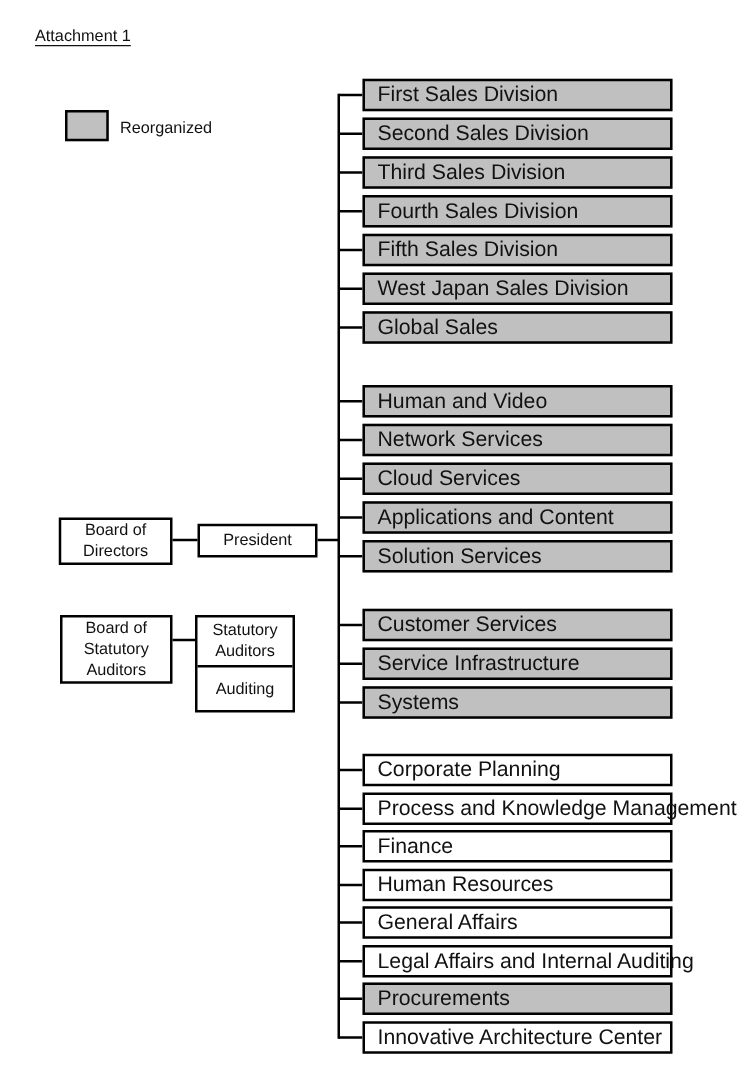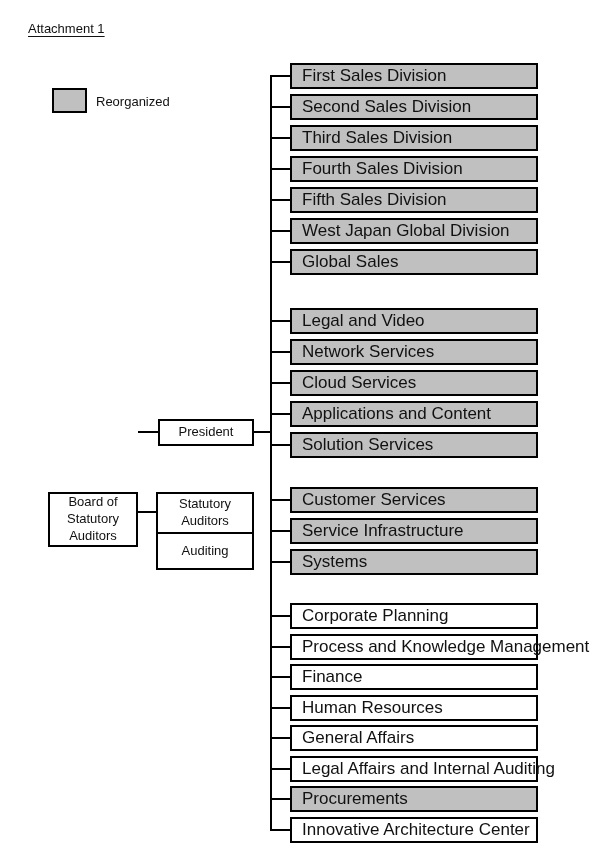--- a/index.html
+++ b/index.html
@@ -114,51 +114,52 @@
 <body>
 
 <div class="page">
 
   <div class="attachment-label">Attachment 1</div>
 
 
   <div class="legend-swatch"></div>
   <div class="legend-label">Reorganized</div>
 
+  <div class="node-box" style="left:47px; top:414px; width:91px; height:38px;">Board of Directors</div>
 
   <div class="node-box" style="left:158px; top:419px; width:96px; height:27px;">President</div>
 
   <div class="node-box" style="left:48px; top:492px; width:90px; height:55px;">Board of Statutory Auditors</div>
 
-  <div class="stack-box" style="left:156px; top:492px; width:98px; height:78px;">
+  <div class="stack-box" style="left:156px; top:492px; width:80px; height:78px;">
     <div class="stack-cell top">Statutory Auditors</div>
     <div class="stack-cell bottom">Auditing</div>
   </div>
 
   <div class="line h" style="left:138px; top:431px; width:20px;"></div>
   <div class="line h" style="left:254px; top:431px; width:18px;"></div>
   <div class="line h" style="left:138px; top:511px; width:18px;"></div>
 
   <div id="org-chart">
       <div class="line h" style="left: 271px; top: 75px; width: 19px;"></div>
       <div class="unit-box reorganized" style="left: 290px; top: 63px; width: 248px; height: 26px;">First Sales Division</div>
       <div class="line h" style="left: 271px; top: 106px; width: 19px;"></div>
       <div class="unit-box reorganized" style="left: 290px; top: 94px; width: 248px; height: 26px;">Second Sales Division</div>
       <div class="line h" style="left: 271px; top: 137px; width: 19px;"></div>
       <div class="unit-box reorganized" style="left: 290px; top: 125px; width: 248px; height: 26px;">Third Sales Division</div>
       <div class="line h" style="left: 271px; top: 168px; width: 19px;"></div>
       <div class="unit-box reorganized" style="left: 290px; top: 156px; width: 248px; height: 26px;">Fourth Sales Division</div>
       <div class="line h" style="left: 271px; top: 199px; width: 19px;"></div>
       <div class="unit-box reorganized" style="left: 290px; top: 187px; width: 248px; height: 26px;">Fifth Sales Division</div>
       <div class="line h" style="left: 271px; top: 230px; width: 19px;"></div>
-      <div class="unit-box reorganized" style="left: 290px; top: 218px; width: 248px; height: 26px;">West Japan Global Division</div>
+      <div class="unit-box reorganized" style="left: 290px; top: 218px; width: 248px; height: 26px;">West Japan Sales Division</div>
       <div class="line h" style="left: 271px; top: 261px; width: 19px;"></div>
       <div class="unit-box reorganized" style="left: 290px; top: 249px; width: 248px; height: 26px;">Global Sales</div>
       <div class="line h" style="left: 271px; top: 320px; width: 19px;"></div>
-      <div class="unit-box reorganized" style="left: 290px; top: 308px; width: 248px; height: 26px;">Legal and Video</div>
+      <div class="unit-box reorganized" style="left: 290px; top: 308px; width: 248px; height: 26px;">Human and Video</div>
       <div class="line h" style="left: 271px; top: 351px; width: 19px;"></div>
       <div class="unit-box reorganized" style="left: 290px; top: 339px; width: 248px; height: 26px;">Network Services</div>
       <div class="line h" style="left: 271px; top: 382px; width: 19px;"></div>
       <div class="unit-box reorganized" style="left: 290px; top: 370px; width: 248px; height: 26px;">Cloud Services</div>
       <div class="line h" style="left: 271px; top: 413px; width: 19px;"></div>
       <div class="unit-box reorganized" style="left: 290px; top: 401px; width: 248px; height: 26px;">Applications and Content</div>
       <div class="line h" style="left: 271px; top: 444px; width: 19px;"></div>
       <div class="unit-box reorganized" style="left: 290px; top: 432px; width: 248px; height: 26px;">Solution Services</div>
       <div class="line h" style="left: 271px; top: 499px; width: 19px;"></div>
       <div class="unit-box reorganized" style="left: 290px; top: 487px; width: 248px; height: 26px;">Customer Services</div>

